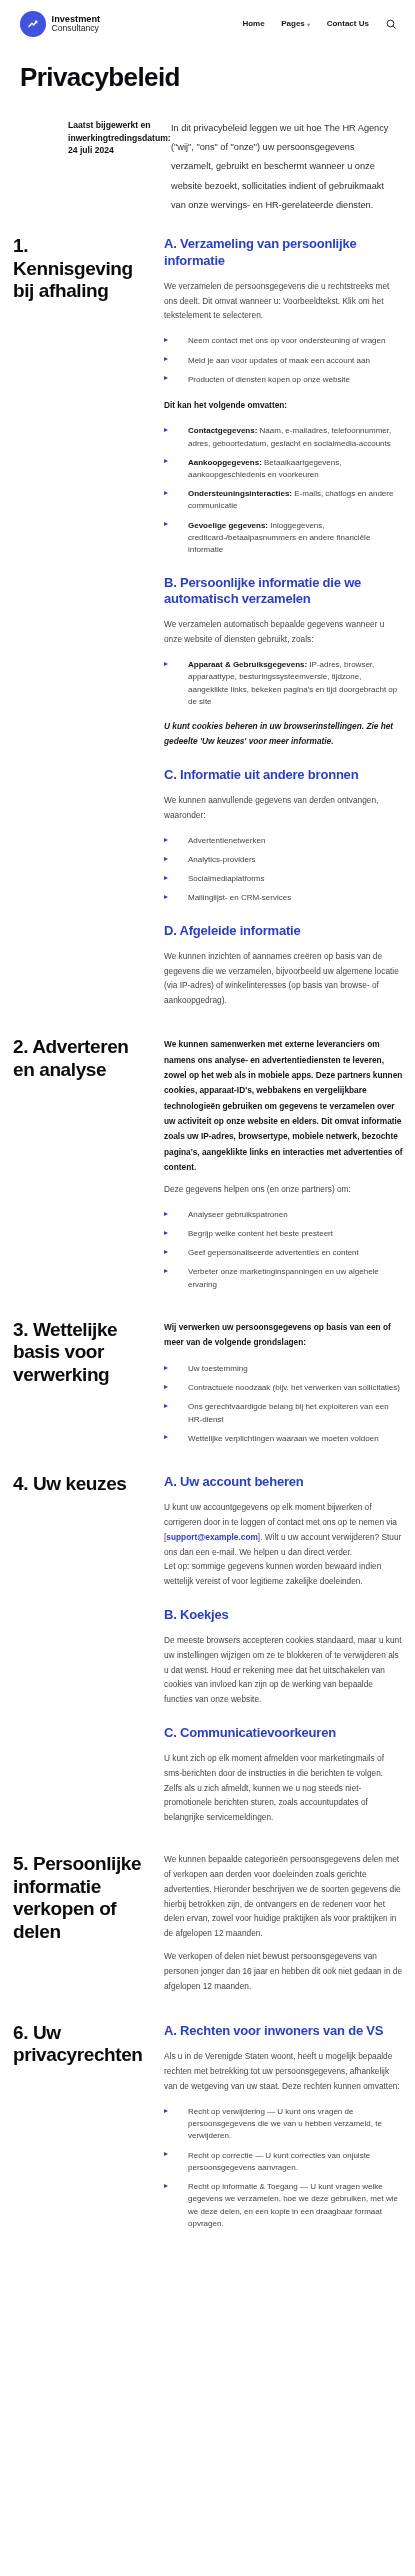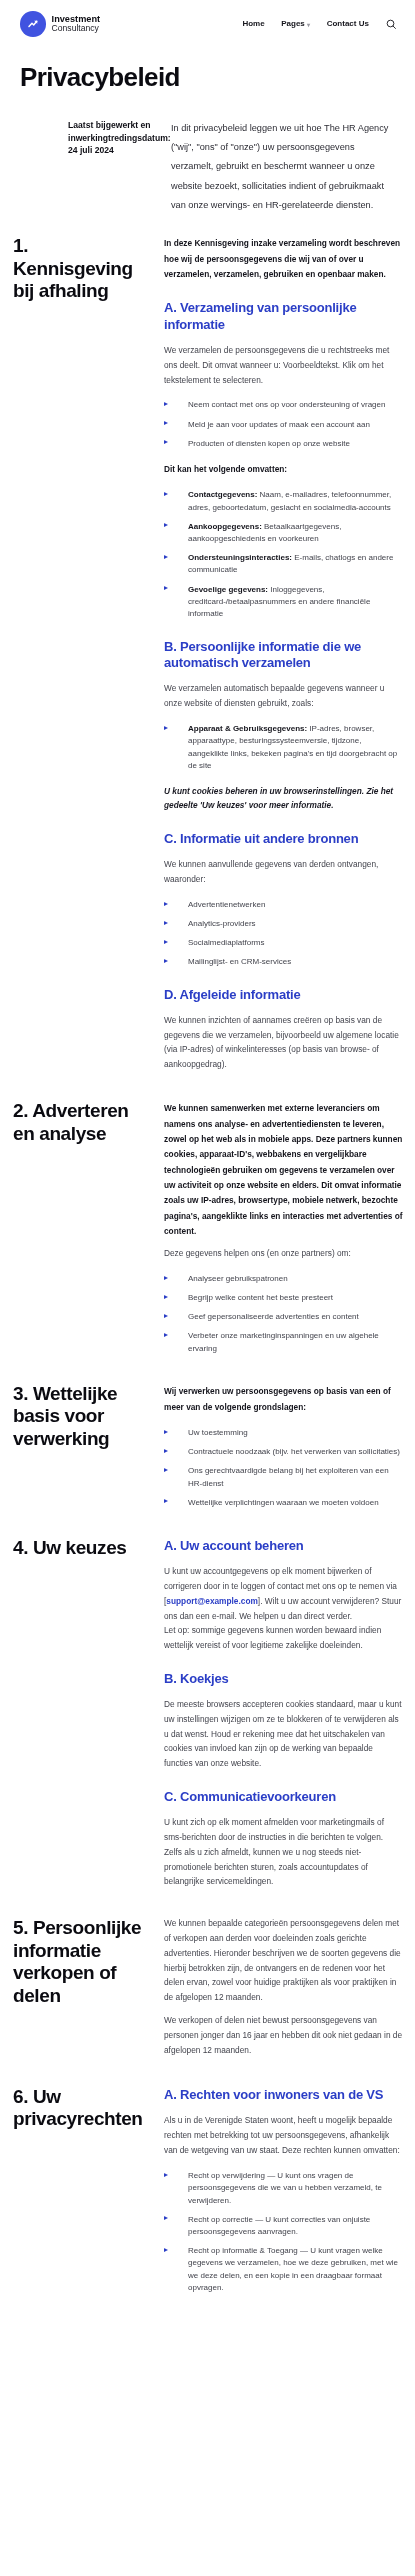--- a/index.html
+++ b/index.html
@@ -82,21 +82,20 @@
   <div class="updated">Laatst bijgewerkt en inwerkingtredingsdatum: 24 juli 2024</div>
   <div class="intro-text">In dit privacybeleid leggen we uit hoe The HR Agency ("wij", "ons" of "onze") uw persoonsgegevens verzamelt, gebruikt en beschermt wanneer u onze website bezoekt, sollicitaties indient of gebruikmaakt van onze wervings- en HR-gerelateerde diensten.</div>
 </div>
 
 <main>
     <section class="section">
       <div class="left-col">
         <h2 class="sec-h">1. Kennisgeving bij afhaling</h2>
       </div>
       <div class="content">
-        <p class="lead">In deze Kennisgeving inzake verzameling wordt beschreven hoe wij de persoonsgegevens die wij van of over u verzamelen, verzamelen, gebruiken en openbaar maken.</p>
         <h3>A. Verzameling van persoonlijke informatie</h3>
         <p>We verzamelen de persoonsgegevens die u rechtstreeks met ons deelt. Dit omvat wanneer u: Voorbeeldtekst. Klik om het tekstelement te selecteren.</p>
         <ul>
           <li>
             <span class="tri"></span>
             <span>Neem contact met ons op voor ondersteuning of vragen</span>
           </li>
           <li>
             <span class="tri"></span>
             <span>Meld je aan voor updates of maak een account aan</span>

